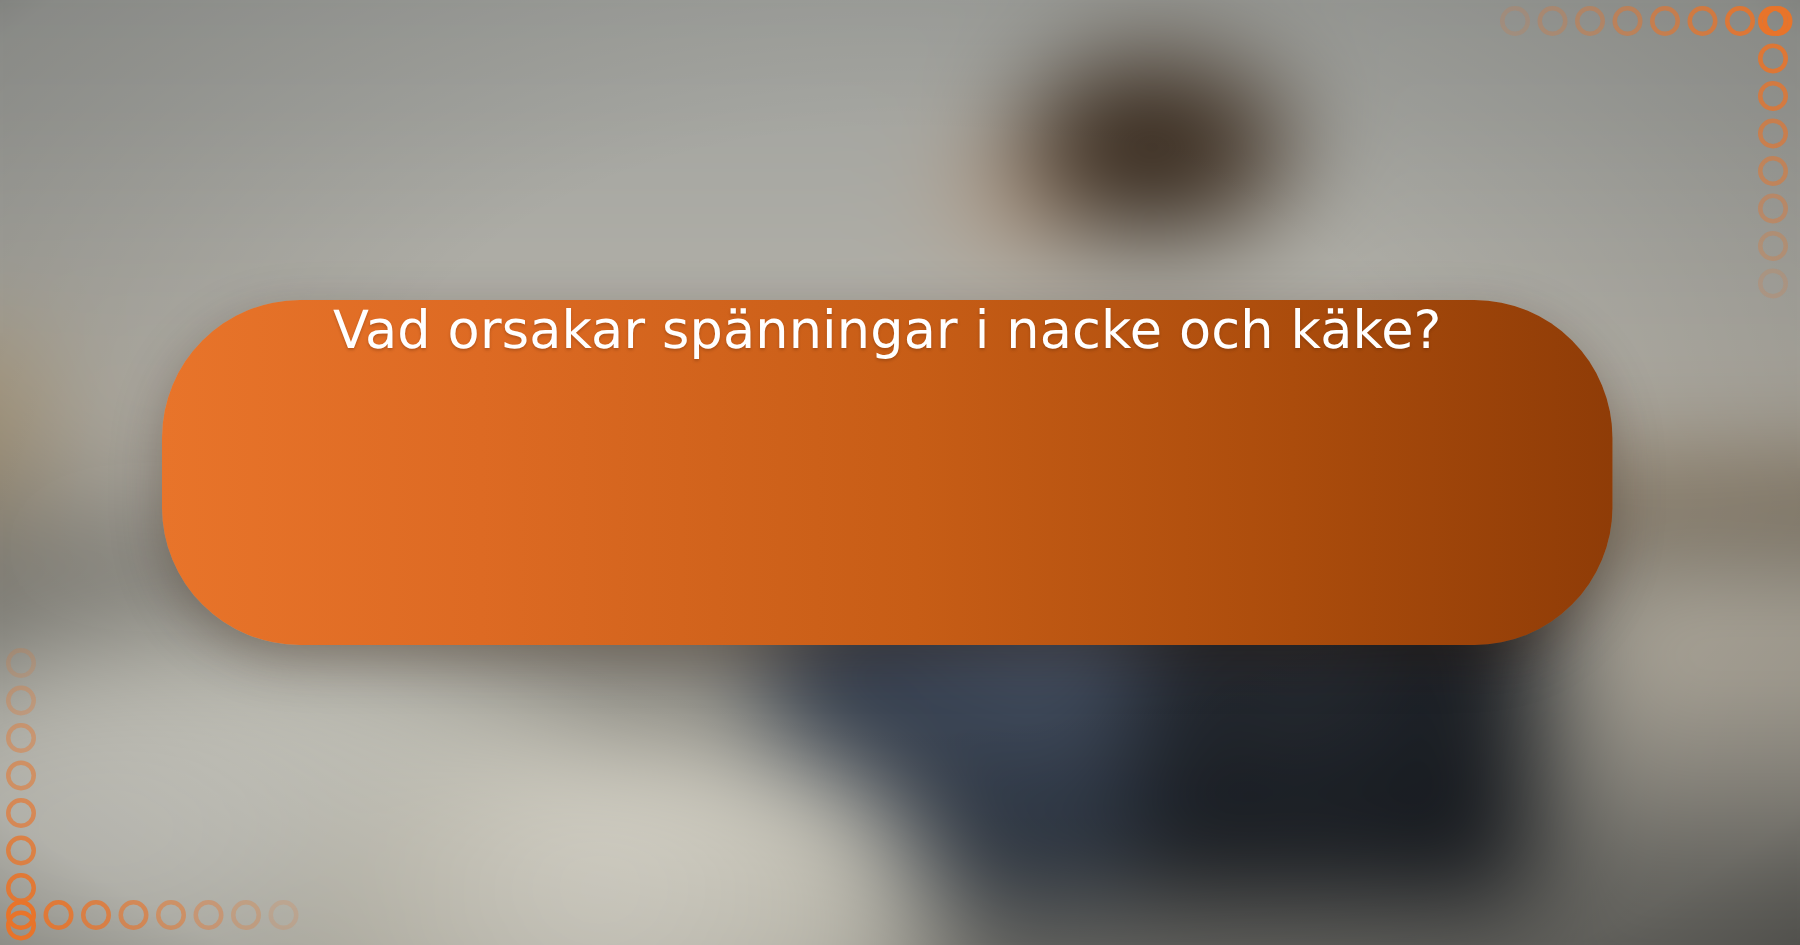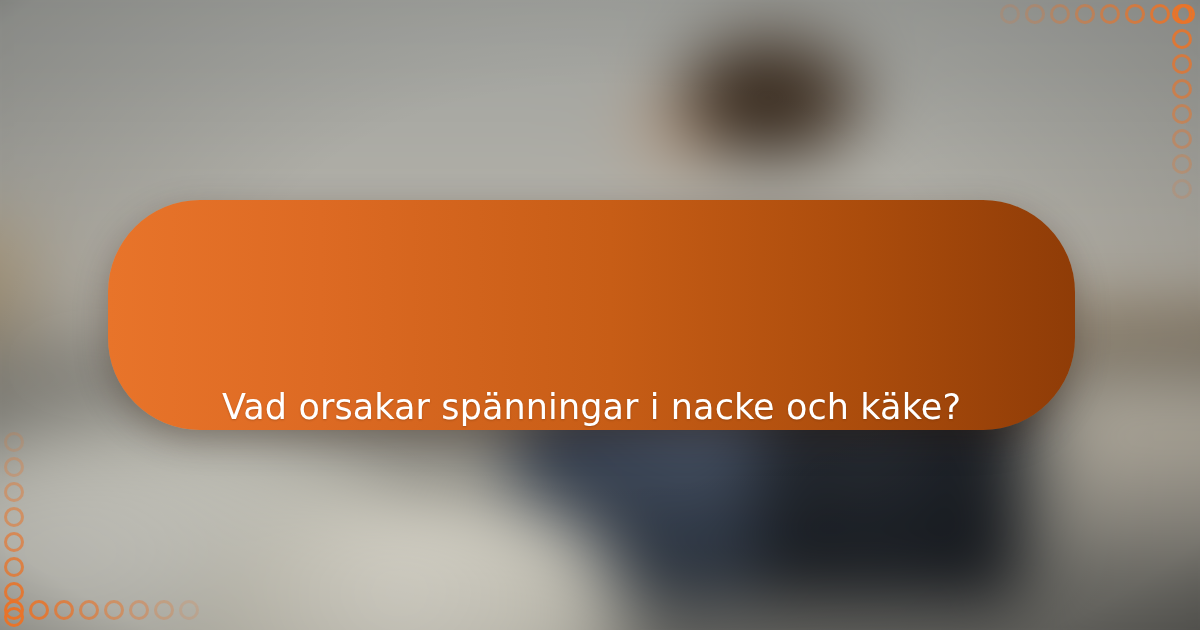--- a/index.html
+++ b/index.html
@@ -164,21 +164,21 @@
   #title-card {
     position: absolute;
     left: 108px;
     top: 200px;
     width: 967px;
     height: 230px;
     border-radius: 92px;
     background: linear-gradient(90deg, #e8742a 0%, #dd6a23 22%, #c75d16 52%, #ab4c0c 78%, #8f3c07 100%);
     box-shadow: 0 10px 34px rgba(40,18,4,0.30);
     display: flex;
-    align-items: flex-end;
+    align-items: flex-start;
   }
   #title-text {
     color: #ffffff;
     font-size: 35px;
     font-weight: 400;
     letter-spacing: 0.1px;
     line-height: 1.25;
     padding: 0 100px 0 114px;
     text-shadow: 0 1px 2px rgba(80,32,6,0.28);
     white-space: nowrap;

